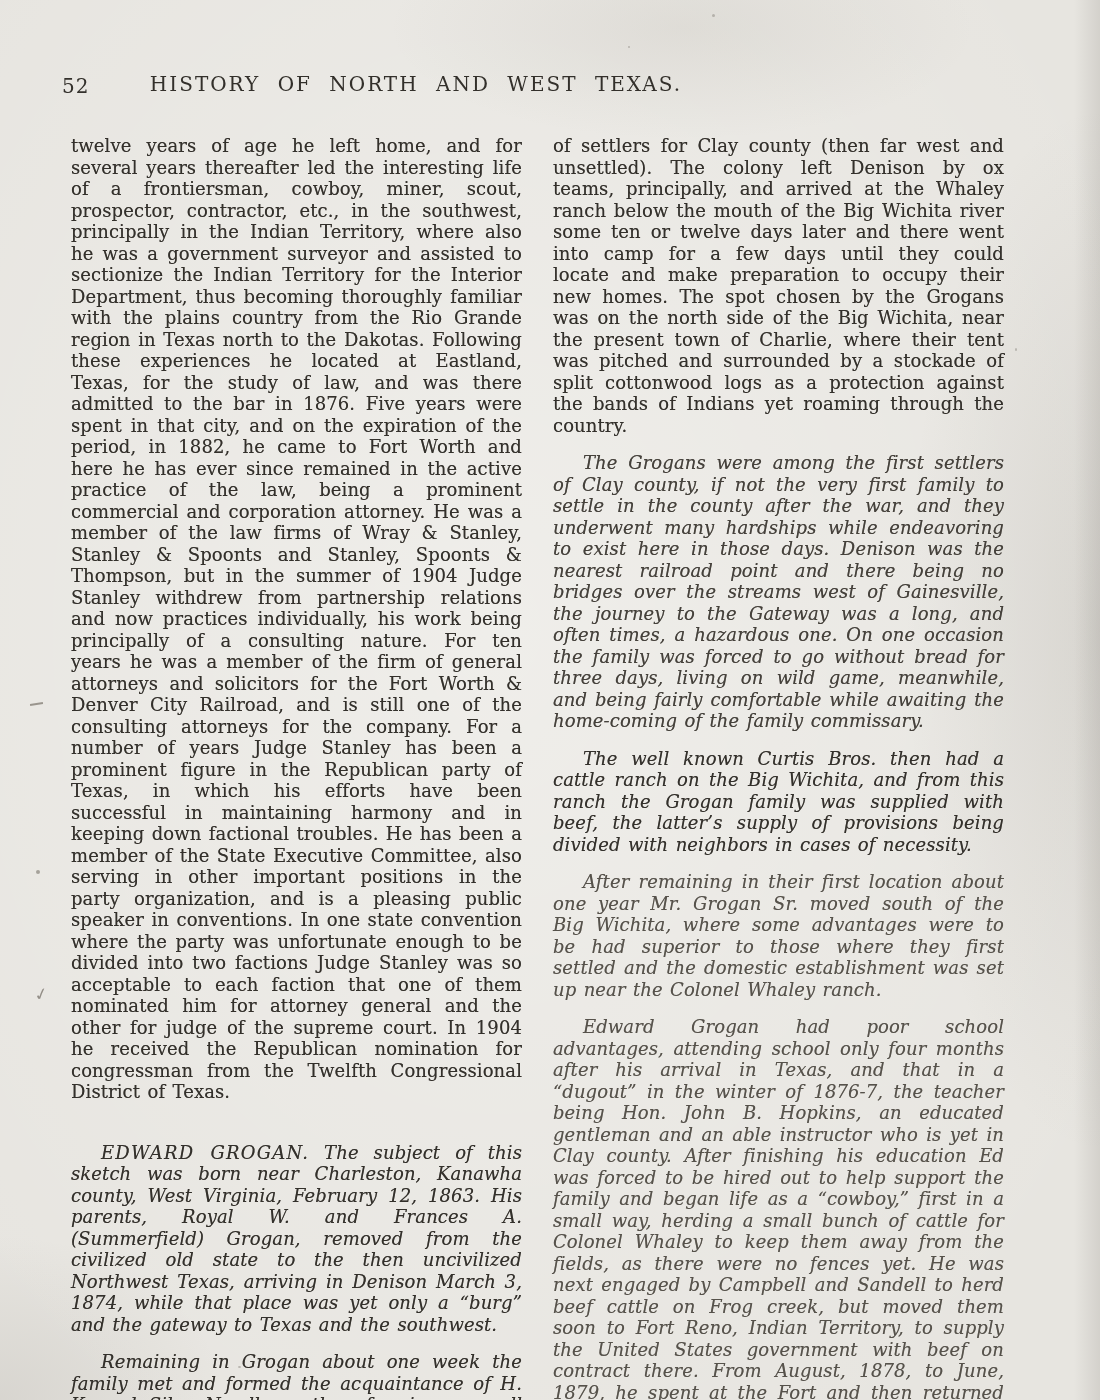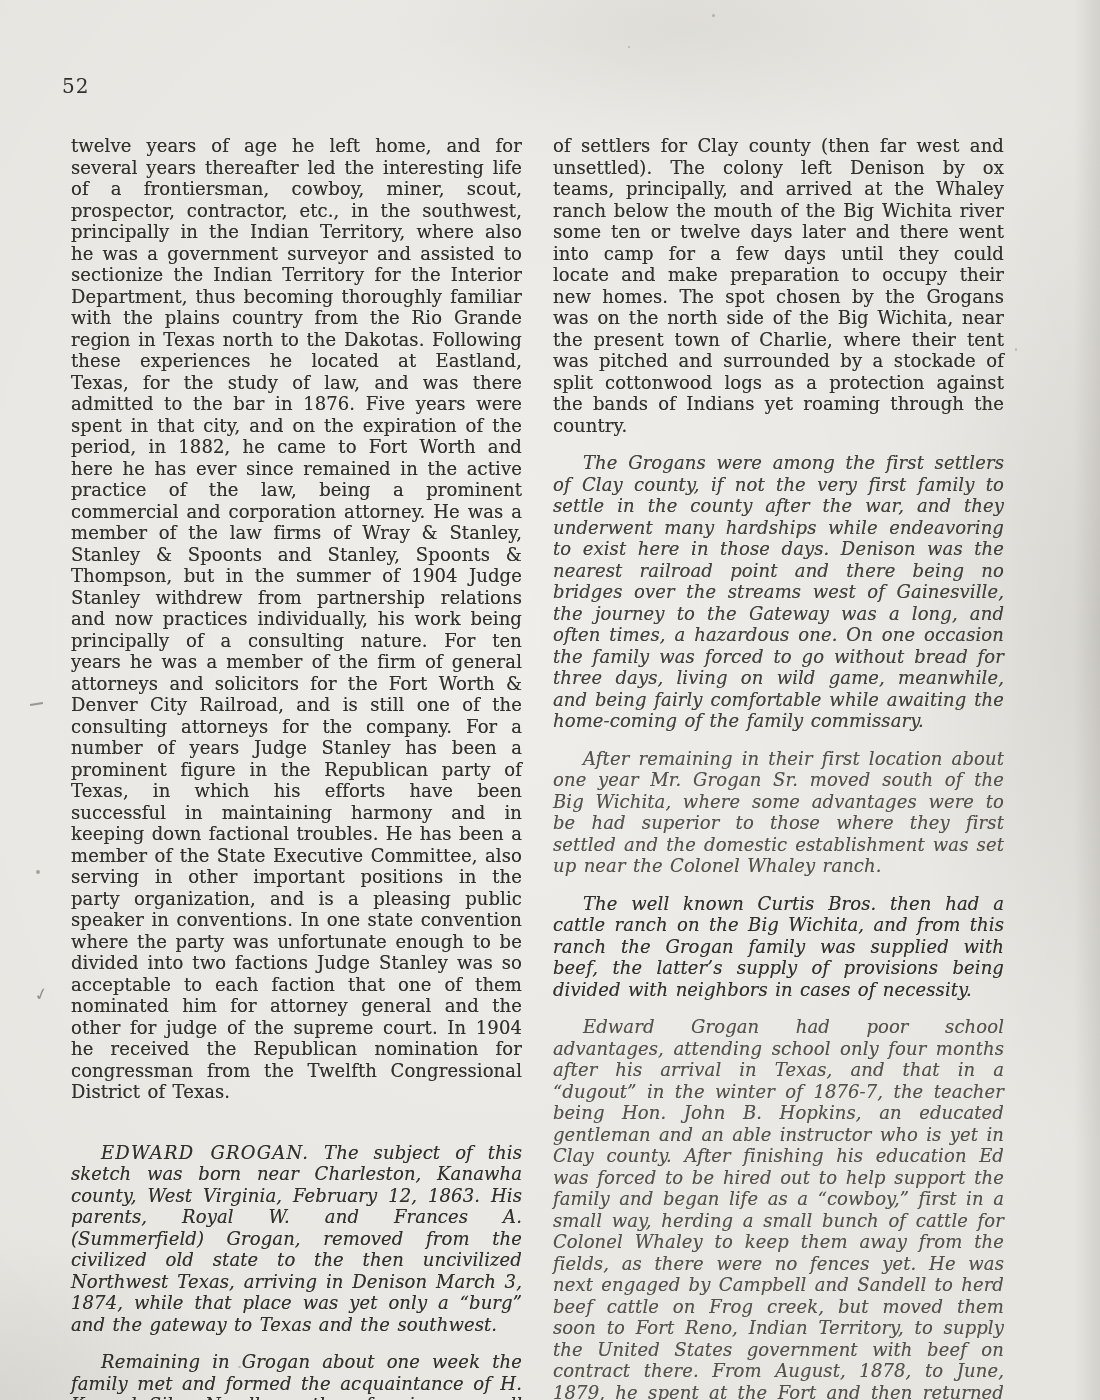--- a/index.html
+++ b/index.html
@@ -101,33 +101,34 @@
   .s3 { left: 1015px; top: 348px; width: 2px; height: 3px; }
   .s4 { left: 238px; top: 1366px; width: 3px; height: 2px; }
 </style>
 </head>
 <body>
 
 <div class="edge-shade"></div>
 
 <div class="header-row">
   <span class="page-number">52</span>
+  <span class="page-title">HISTORY OF NORTH AND WEST TEXAS.</span>
 </div>
 
 <div class="column left">
   <p>twelve years of age he left home, and for several years thereafter led the interesting life of a frontiersman, cowboy, miner, scout, prospector, contractor, etc., in the southwest, principally in the Indian Territory, where also he was a government surveyor and assisted to sectionize the Indian Territory for the Interior Department, thus becoming thoroughly familiar with the plains country from the Rio Grande region in Texas north to the Dakotas. Following these experiences he located at Eastland, Texas, for the study of law, and was there admitted to the bar in 1876. Five years were spent in that city, and on the expiration of the period, in 1882, he came to Fort Worth and here he has ever since remained in the active practice of the law, being a prominent commercial and corporation attorney. He was a member of the law firms of Wray &amp; Stanley, Stanley &amp; Spoonts and Stanley, Spoonts &amp; Thompson, but in the summer of 1904 Judge Stanley withdrew from partnership relations and now practices individually, his work being principally of a consulting nature. For ten years he was a member of the firm of general attorneys and solicitors for the Fort Worth &amp; Denver City Railroad, and is still one of the consulting attorneys for the company. For a number of years Judge Stanley has been a prominent figure in the Republican party of Texas, in which his efforts have been successful in maintaining harmony and in keeping down factional troubles. He has been a member of the State Executive Committee, also serving in other important positions in the party organization, and is a pleasing public speaker in conventions. In one state convention where the party was unfortunate enough to be divided into two factions Judge Stanley was so acceptable to each faction that one of them nominated him for attorney general and the other for judge of the supreme court. In 1904 he received the Republican nomination for congressman from the Twelfth Congressional District of Texas.</p>
   <p class="indent entry-gap"><span class="entry-lead">EDWARD GROGAN.</span><span> The subject of this sketch was born near Charleston, Kanawha county, West Virginia, February 12, 1863. His parents, Royal W. and Frances A. (Summerfield) Grogan, removed from the civilized old state to the then uncivilized Northwest Texas, arriving in Denison March 3, 1874, while that place was yet only a “burg” and the gateway to Texas and the southwest.</span></p>
   <p class="indent">Remaining in Grogan about one week the family met and formed the acquaintance of H. K. and Silas Needham, then forming a small colony</p>
 </div>
 
 <div class="column right">
   <p>of settlers for Clay county (then far west and unsettled). The colony left Denison by ox teams, principally, and arrived at the Whaley ranch below the mouth of the Big Wichita river some ten or twelve days later and there went into camp for a few days until they could locate and make preparation to occupy their new homes. The spot chosen by the Grogans was on the north side of the Big Wichita, near the present town of Charlie, where their tent was pitched and surrounded by a stockade of split cottonwood logs as a protection against the bands of Indians yet roaming through the country.</p>
   <p class="indent semi-faded">The Grogans were among the first settlers of Clay county, if not the very first family to settle in the county after the war, and they underwent many hardships while endeavoring to exist here in those days. Denison was the nearest railroad point and there being no bridges over the streams west of Gainesville, the journey to the Gateway was a long, and often times, a hazardous one. On one occasion the family was forced to go without bread for three days, living on wild game, meanwhile, and being fairly comfortable while awaiting the home-coming of the family commissary.</p>
+  <p class="indent">The well known Curtis Bros. then had a cattle ranch on the Big Wichita, and from this ranch the Grogan family was supplied with beef, the latter’s supply of provisions being divided with neighbors in cases of necessity.</p>
   <p class="indent faded">After remaining in their first location about one year Mr. Grogan Sr. moved south of the Big Wichita, where some advantages were to be had superior to those where they first settled and the domestic establishment was set up near the Colonel Whaley ranch.</p>
-  <p class="indent">The well known Curtis Bros. then had a cattle ranch on the Big Wichita, and from this ranch the Grogan family was supplied with beef, the latter’s supply of provisions being divided with neighbors in cases of necessity.</p>
   <p class="indent faded">Edward Grogan had poor school advantages, attending school only four months after his arrival in Texas, and that in a “dugout” in the winter of 1876-7, the teacher being Hon. John B. Hopkins, an educated gentleman and an able instructor who is yet in Clay county. After finishing his education Ed was forced to be hired out to help support the family and began life as a “cowboy,” first in a small way, herding a small bunch of cattle for Colonel Whaley to keep them away from the fields, as there were no fences yet. He was next engaged by Campbell and Sandell to herd beef cattle on Frog creek,  but moved them soon to Fort Reno, Indian Territory, to supply the United States government with beef on contract there. From August, 1878, to June, 1879, he spent at the Fort and then returned to Texas.</p>
   <p class="indent">He was next engaged by A. E. Powers to herd cattle on the Big Wichita and, later by</p>
 </div>
 
 <div class="pencil-dash"></div>
 <div class="pencil-dot"></div>
 <div class="pencil-check">✓</div>
 
 <div class="speck s1"></div>
 <div class="speck s2"></div>

